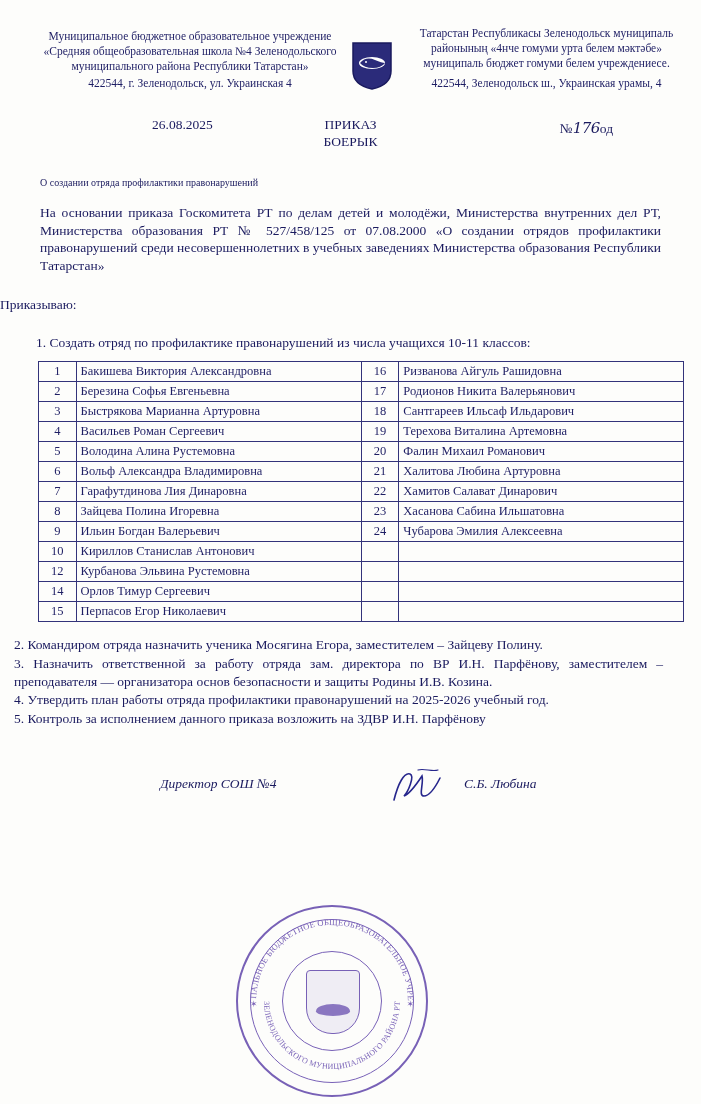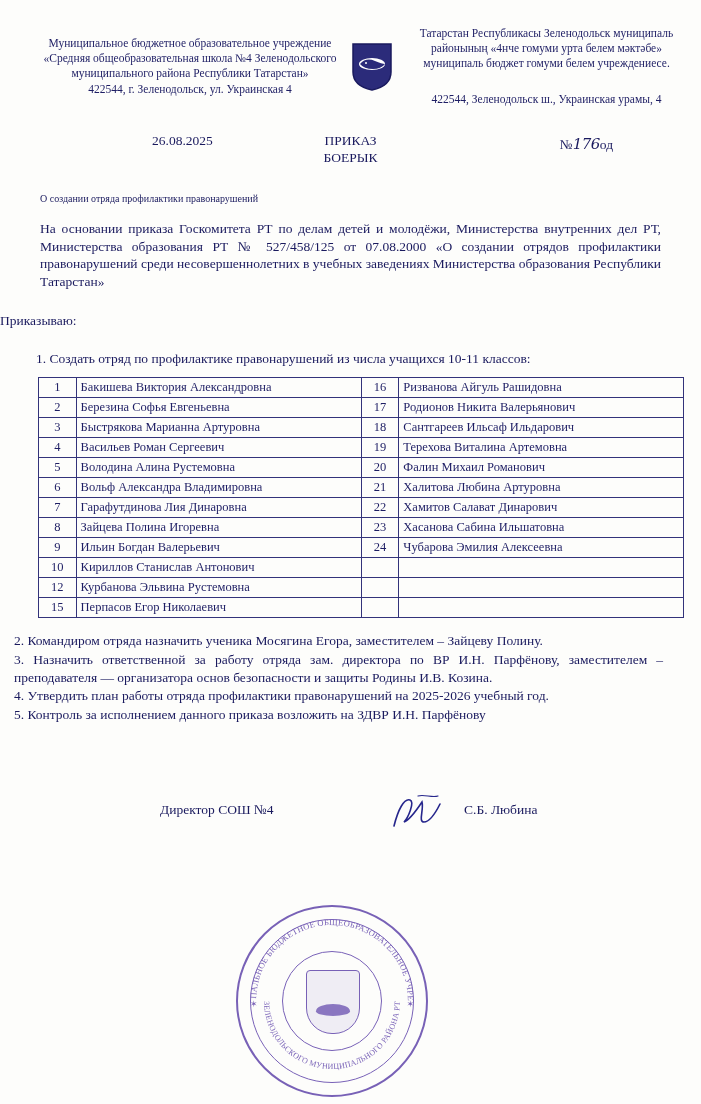--- a/index.html
+++ b/index.html
@@ -16,21 +16,21 @@
     overflow: hidden;
   }
   .page {
     position: absolute;
     inset: 0;
     background: #fdfdfb;
   }
   
   .header {
     display: flex;
-    align-items: center;
+    align-items: flex-end;
     padding: 26px 8px 0 40px;
     gap: 6px;
   }
   .hdr-left {
     width: 300px;
     text-align: center;
     font-size: 11.5px;
     line-height: 1.32;
     color: #1e1e64;
   }
@@ -54,21 +54,21 @@
     flex: 1;
     text-align: center;
     font-size: 11.5px;
     line-height: 1.32;
     color: #1e1e64;
     padding-right: 0;
     margin-left: -4px;
   }
   .hdr-right .addr {
     display: block;
-    margin-top: 20px;
+    margin-top: 4px;
     white-space: nowrap;
   }
   
   .meta-row {
     position: relative;
     margin-top: 26px;
     height: 44px;
     font-size: 13.5px;
   }
   .doc-date {
@@ -146,23 +146,24 @@
     line-height: 1.32;
   }
   .clauses p {
     margin: 0 0 1px 0;
     text-align: justify;
   }
   .clauses p.last { text-align: left; }
   
   .sign-row {
     position: relative;
-    margin-top: 78px;
+    margin-top: 48px;
     height: 40px;
     font-size: 13.5px;
+    font-style: italic;
   }
   .sign-title {
     position: absolute;
     left: 160px;
     top: 0;
   }
   .sign-name {
     position: absolute;
     left: 464px;
     top: 0;
@@ -330,20 +331,26 @@
         </tr>
         <tr>
           <td class="num">10</td>
           <td class="name">Кириллов Станислав Антонович</td>
           <td class="num"></td>
           <td class="name"></td>
         </tr>
         <tr>
           <td class="num">12</td>
           <td class="name">Курбанова Эльвина Рустемовна</td>
+          <td class="num"></td>
+          <td class="name"></td>
+        </tr>
+        <tr>
+          <td class="num">14</td>
+          <td class="name">Орлов Тимур Сергеевич</td>
           <td class="num"></td>
           <td class="name"></td>
         </tr>
         <tr>
           <td class="num">15</td>
           <td class="name">Перпасов Егор Николаевич</td>
           <td class="num"></td>
           <td class="name"></td>
         </tr>
       </tbody>

